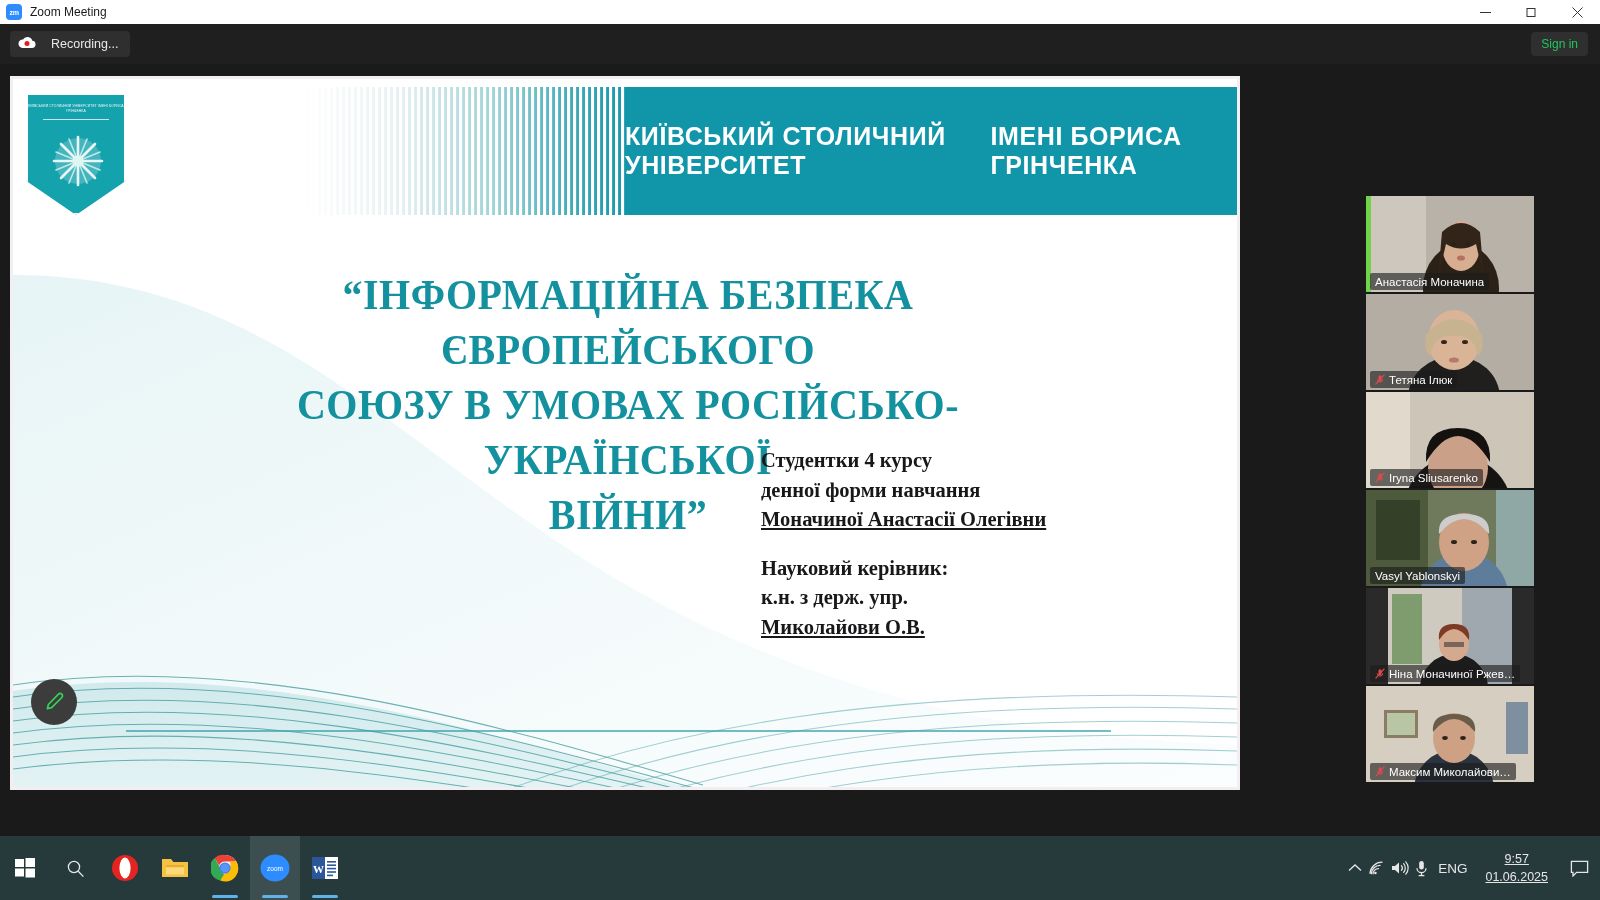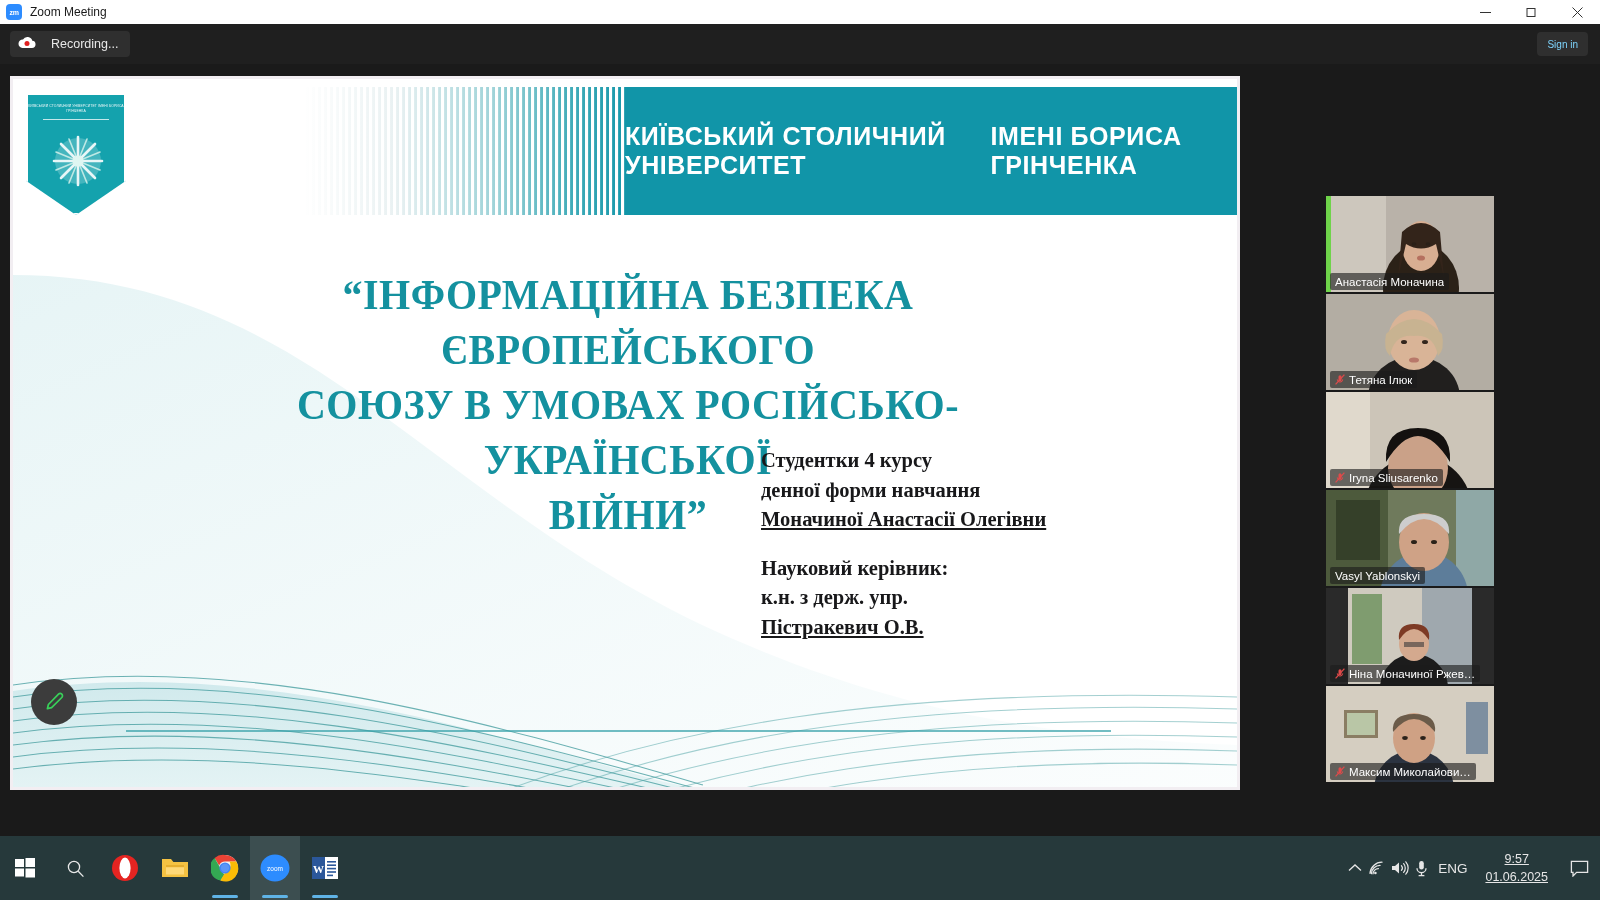--- a/index.html
+++ b/index.html
@@ -19,21 +19,21 @@
   .tb-btn svg{ display:block; }
 
   
   .topbar{ position:absolute; left:0; top:24px; width:1600px; height:40px;
     background:#1f1f1f; display:flex; align-items:center; }
   .rec-pill{ margin-left:10px; height:26px; background:#2f2f2f; border-radius:4px;
     display:flex; align-items:center; padding:0 12px 0 8px; gap:15px; }
   .rec-label{ color:#e8e8e8; font-size:12.5px; }
   .signin{ margin-left:auto; margin-right:12px; height:24px; background:#2f2f2f;
     border-radius:4px; display:flex; align-items:center; padding:0 10px;
-    color:#7dd3fc; font-size:10px; }
+    color:#22c55e; font-size:12px; }
 
   
   .stage{ position:absolute; left:0; top:64px; width:1600px; height:772px;
     background:#1a1a1a; }
   .share-frame{ position:absolute; left:10px; top:12px; width:1230px; height:714px;
     background:#f2eef2; padding:3px; }
   .slide{ position:relative; width:100%; height:100%; background:#ffffff;
     overflow:hidden; }
 
   
@@ -73,21 +73,21 @@
   .waves{ position:absolute; left:0; top:0; width:100%; height:100%; }
 
   
   .annot{ position:absolute; left:18px; bottom:62px; width:46px; height:46px;
     border-radius:50%; background:#3c3c3c; display:flex; align-items:center;
     justify-content:center; }
 
   
   .strip{ position:absolute; left:1326px; top:132px; width:170px; }
   .tile{ position:relative; width:168px; height:96px; background:#202020;
-    margin-bottom:2px; overflow:hidden; }
+    margin-bottom:2px; overflow:hidden;margin-left:40px; }
   .tile.active{ outline:3px solid #e8e85a; outline-offset:-3px; }
   .tile .cam{ position:absolute; inset:0; }
   .tile .lvl{ position:absolute; left:0; top:0; bottom:0; width:5px;
     background:#6fd44a; }
   .namebar{ position:absolute; left:4px; bottom:2px; max-width:160px; height:17px;
     background:rgba(28,28,28,.62); border-radius:2px; display:flex;
     align-items:center; gap:4px; padding:0 5px; }
   .namebar .nm{ color:#fff; font-size:11.5px; white-space:nowrap;
     overflow:hidden; text-overflow:clip; }
   .mute{ width:10px; height:11px; flex:0 0 auto; }
@@ -256,21 +256,21 @@
         <div>ВІЙНИ”</div>
       </div>
 
       <div class="slide-body">
         <div>Студентки 4 курсу</div>
         <div>денної форми навчання</div>
         <div class="u">Моначиної Анастасії Олегівни</div>
         <div class="gap"></div>
         <div>Науковий керівник:</div>
         <div>к.н. з держ. упр.</div>
-        <div class="u">Пістракевич О.В.</div>
+        <div class="u">Миколайови О.В.</div>
       </div>
 
       <div class="annot">
         <svg width="22" height="22" viewBox="0 0 22 22">
           <path d="M15.5 3.2a2.3 2.3 0 0 1 3.3 3.3L8.6 16.7l-4.2 1 1-4.2z" fill="none" stroke="#39d05a" stroke-width="1.7" stroke-linejoin="round"></path>
         </svg>
       </div>
 
     </div>
   </div>

